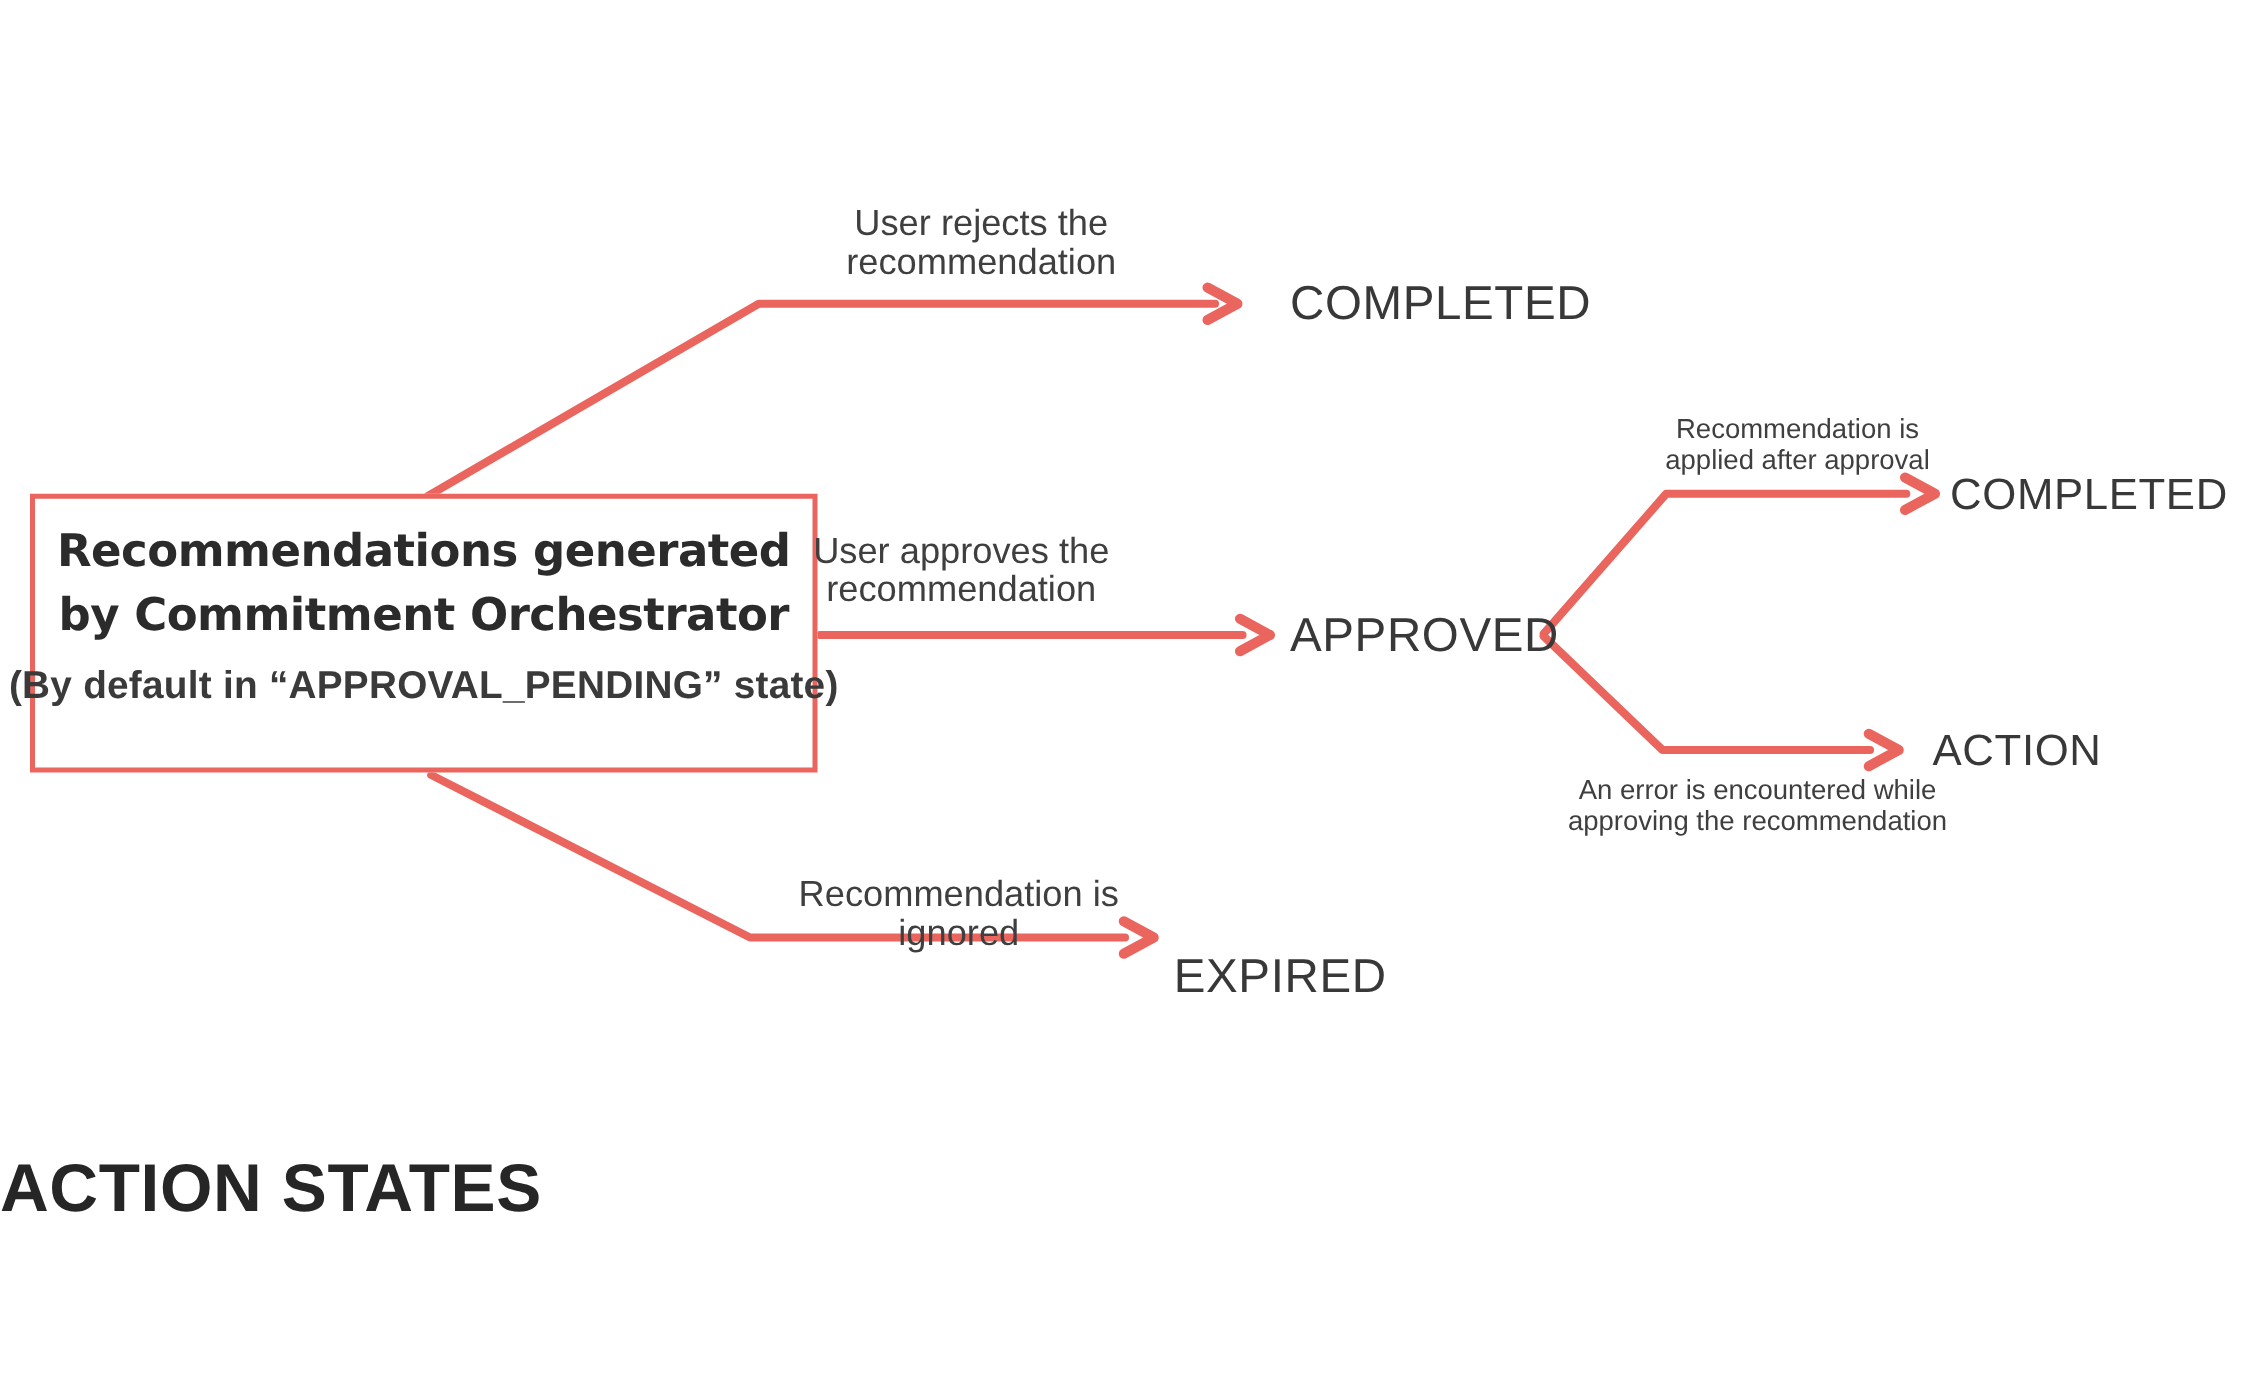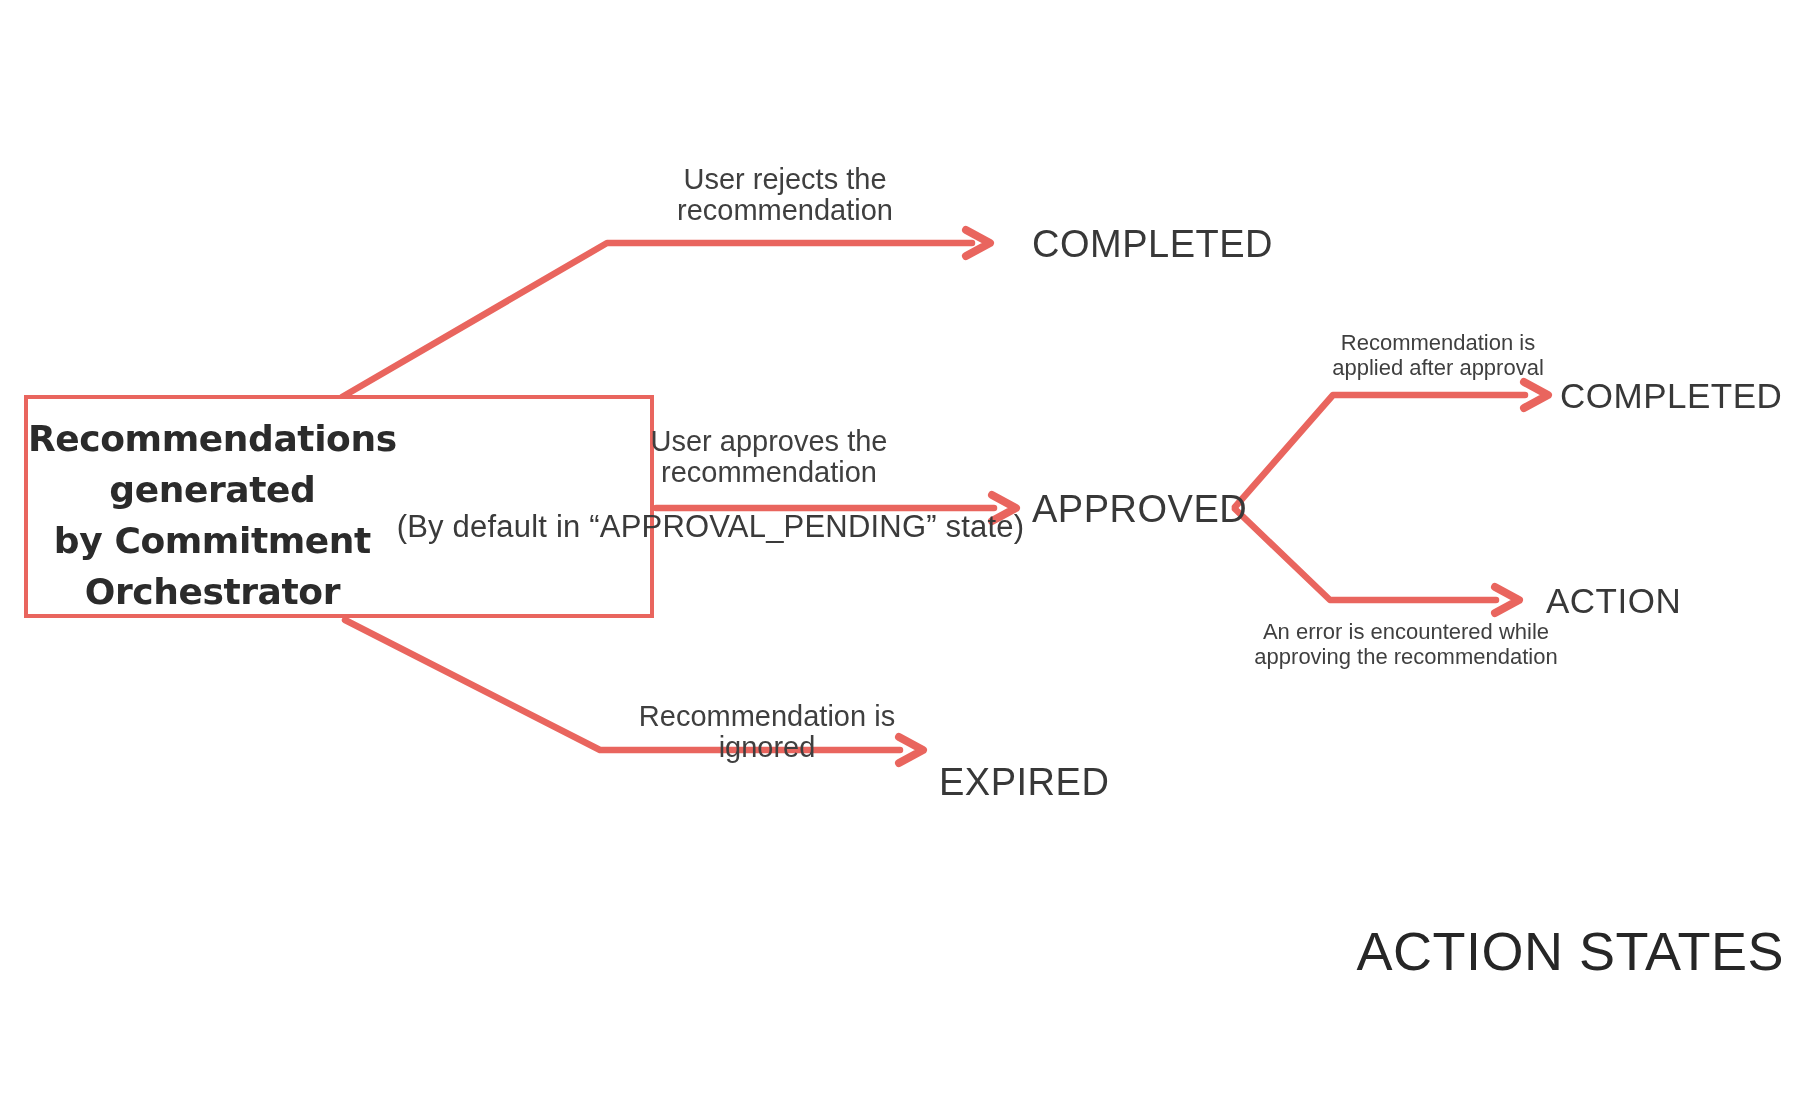--- a/index.html
+++ b/index.html
@@ -23,39 +23,39 @@
   .source-box {
     position: absolute;
     left: 24px;
     top: 395px;
     width: 630px;
     height: 223px;
     box-sizing: border-box;
     border: 4px solid #e9655e;
     background: #ffffff;
     display: flex;
-    flex-direction: row;
+    flex-direction: column;
     align-items: center;
     justify-content: flex-start;
     padding-top: 17px;
     text-align: center;
   }
   .source-heading {
     font-family: "DejaVu Sans", sans-serif;
     font-weight: 700;
     font-size: 36px;
     line-height: 51px;
     letter-spacing: -0.4px;
     color: #2b2b2b;
     white-space: pre-line;
   }
   .source-subtitle {
-    margin-top: 24px;
+    margin-top: 12px;
     font-size: 31px;
-    font-weight: 400;
+    font-weight: 700;
     letter-spacing: 0.2px;
     color: #3a3a3a;
     white-space: nowrap;
     text-align: center;
   }
   .note {
     position: absolute;
     text-align: center;
     color: #3f3f3f;
     white-space: pre-line;
@@ -76,23 +76,23 @@
     letter-spacing: 0.5px;
     white-space: nowrap;
   }
   .state-38 { font-size: 38px; }
   .state-35 { font-size: 35px; }
   .diagram-title {
     position: absolute;
     left: 0;
     right: 20px;
     top: 920px;
-    text-align: right;
+    text-align: left;
     font-size: 54px;
-    font-weight: 400;
+    font-weight: 700;
     letter-spacing: 0.5px;
     color: #262626;
   }
 </style>
 </head>
 <body>
 
 <div class="stage">
 
   <svg class="wires" width="1804" height="1100" viewBox="0 0 1804 1100">

